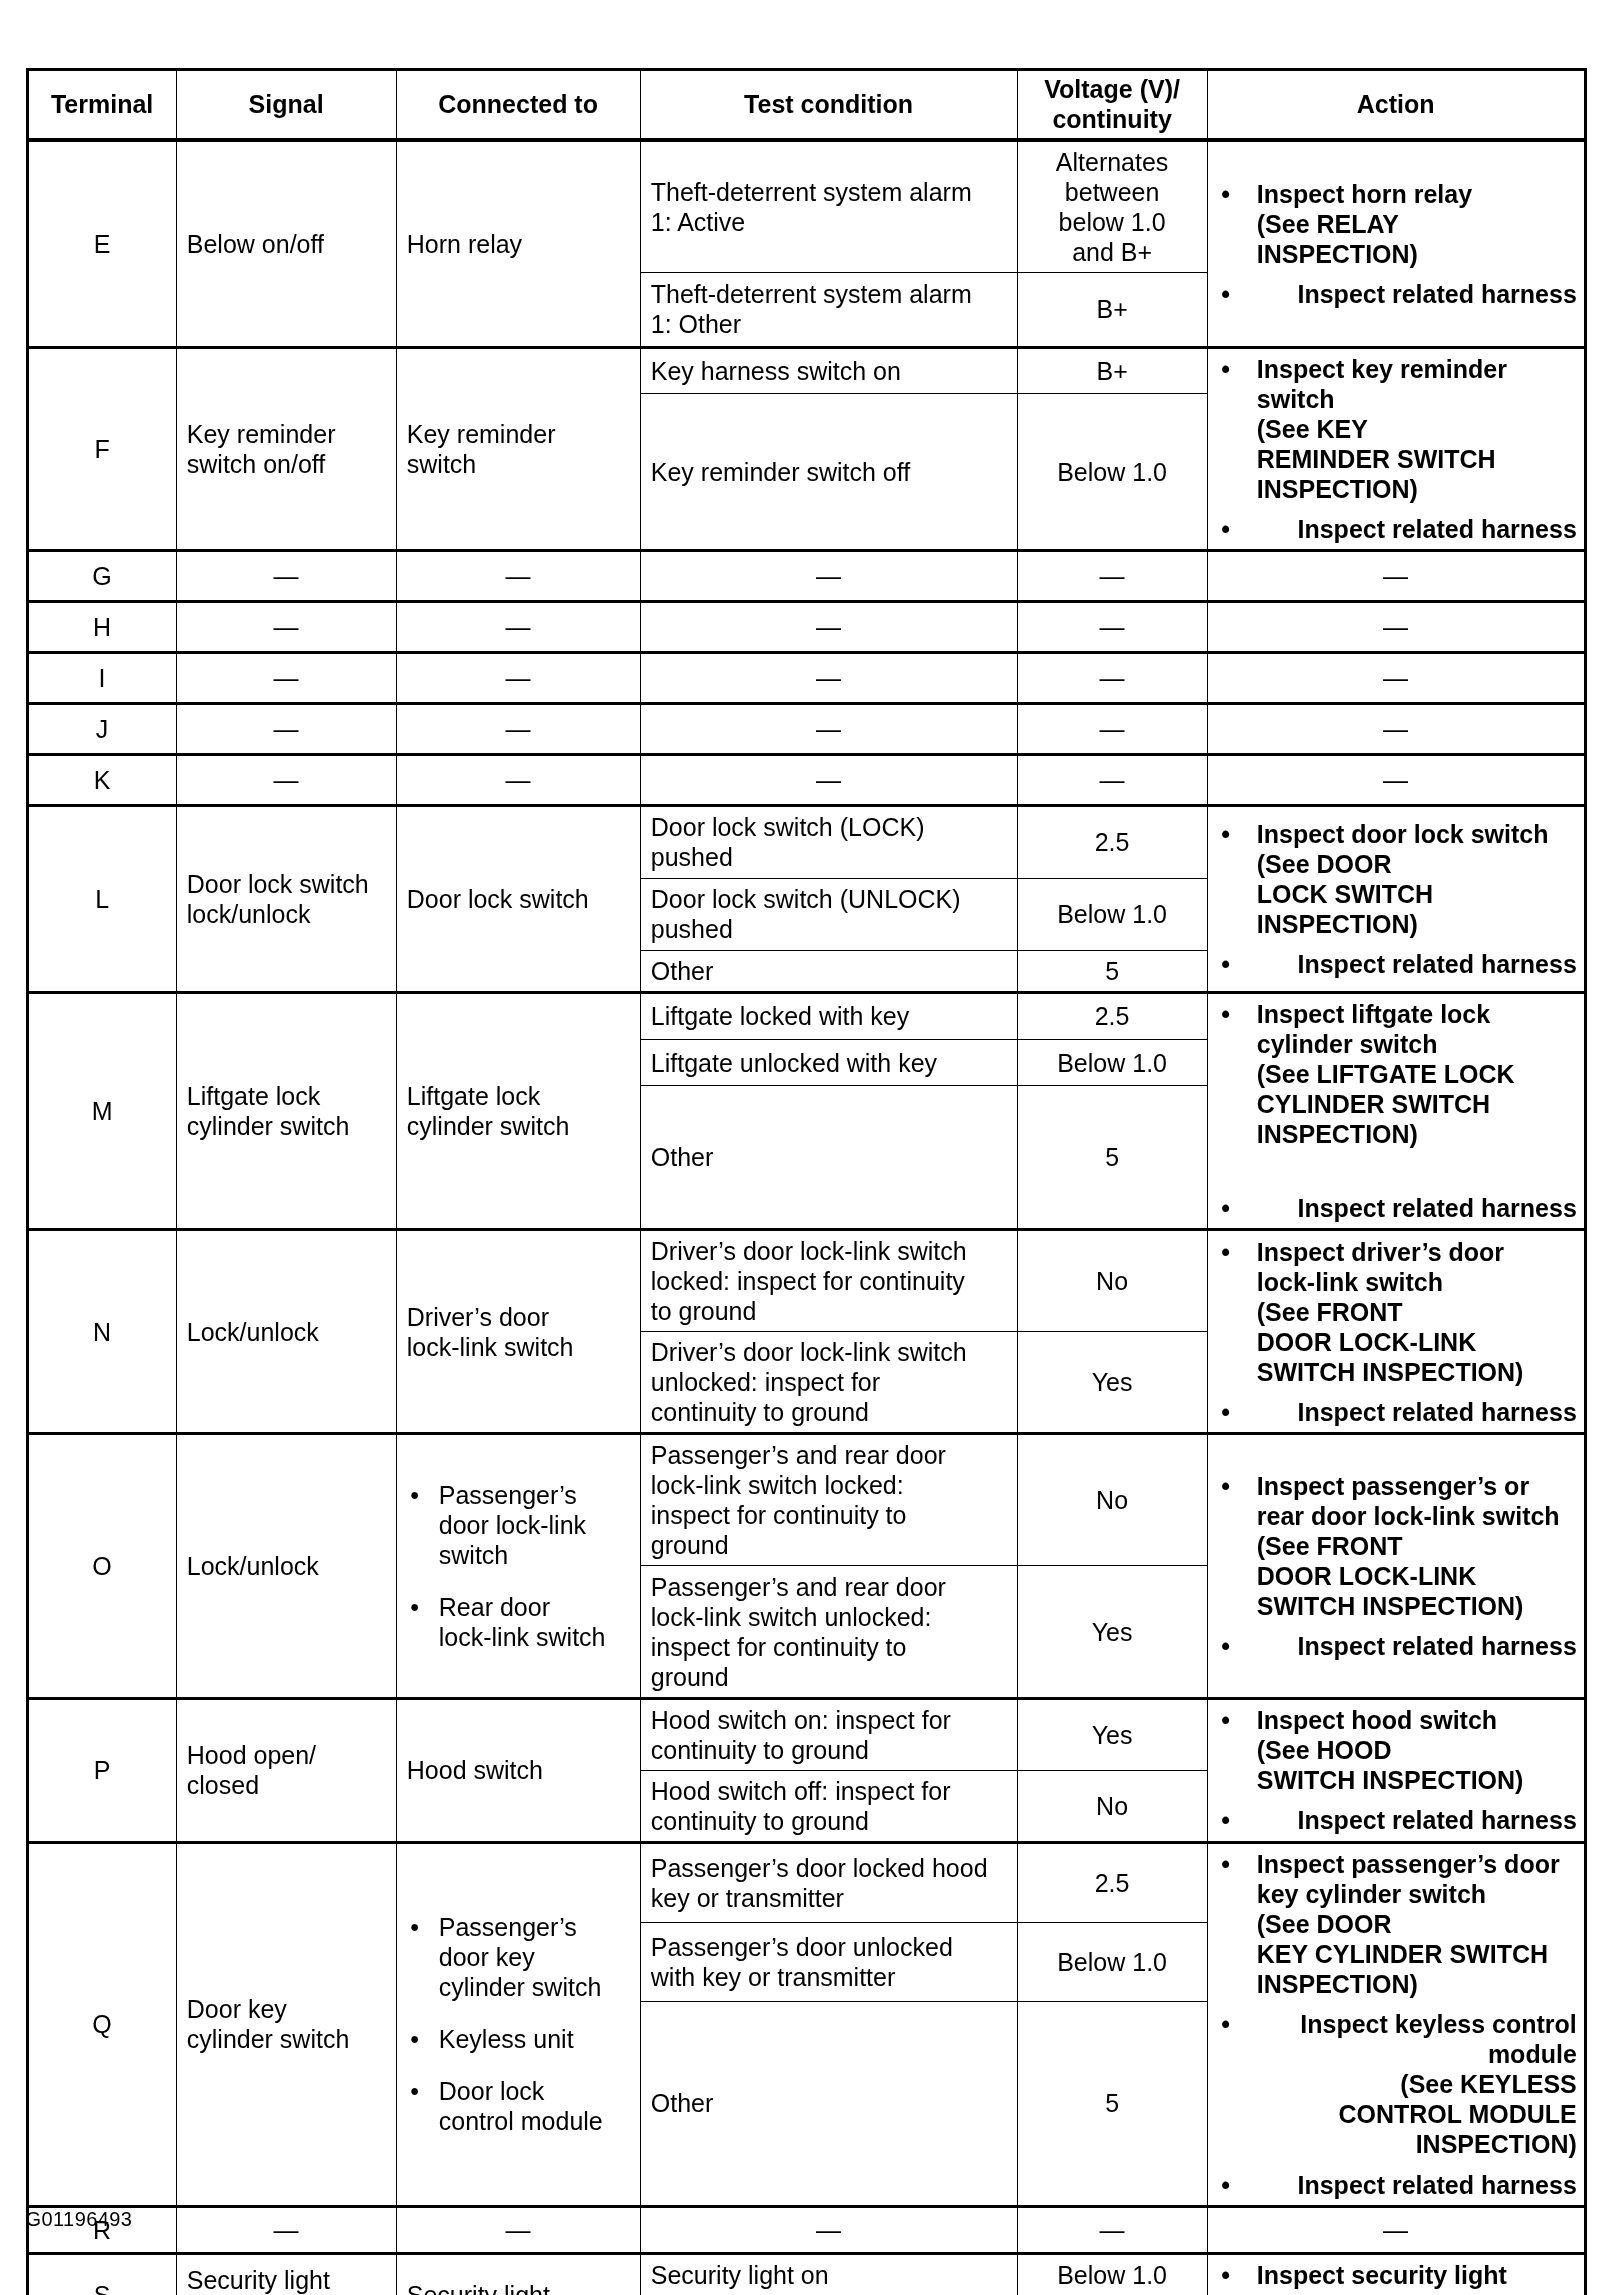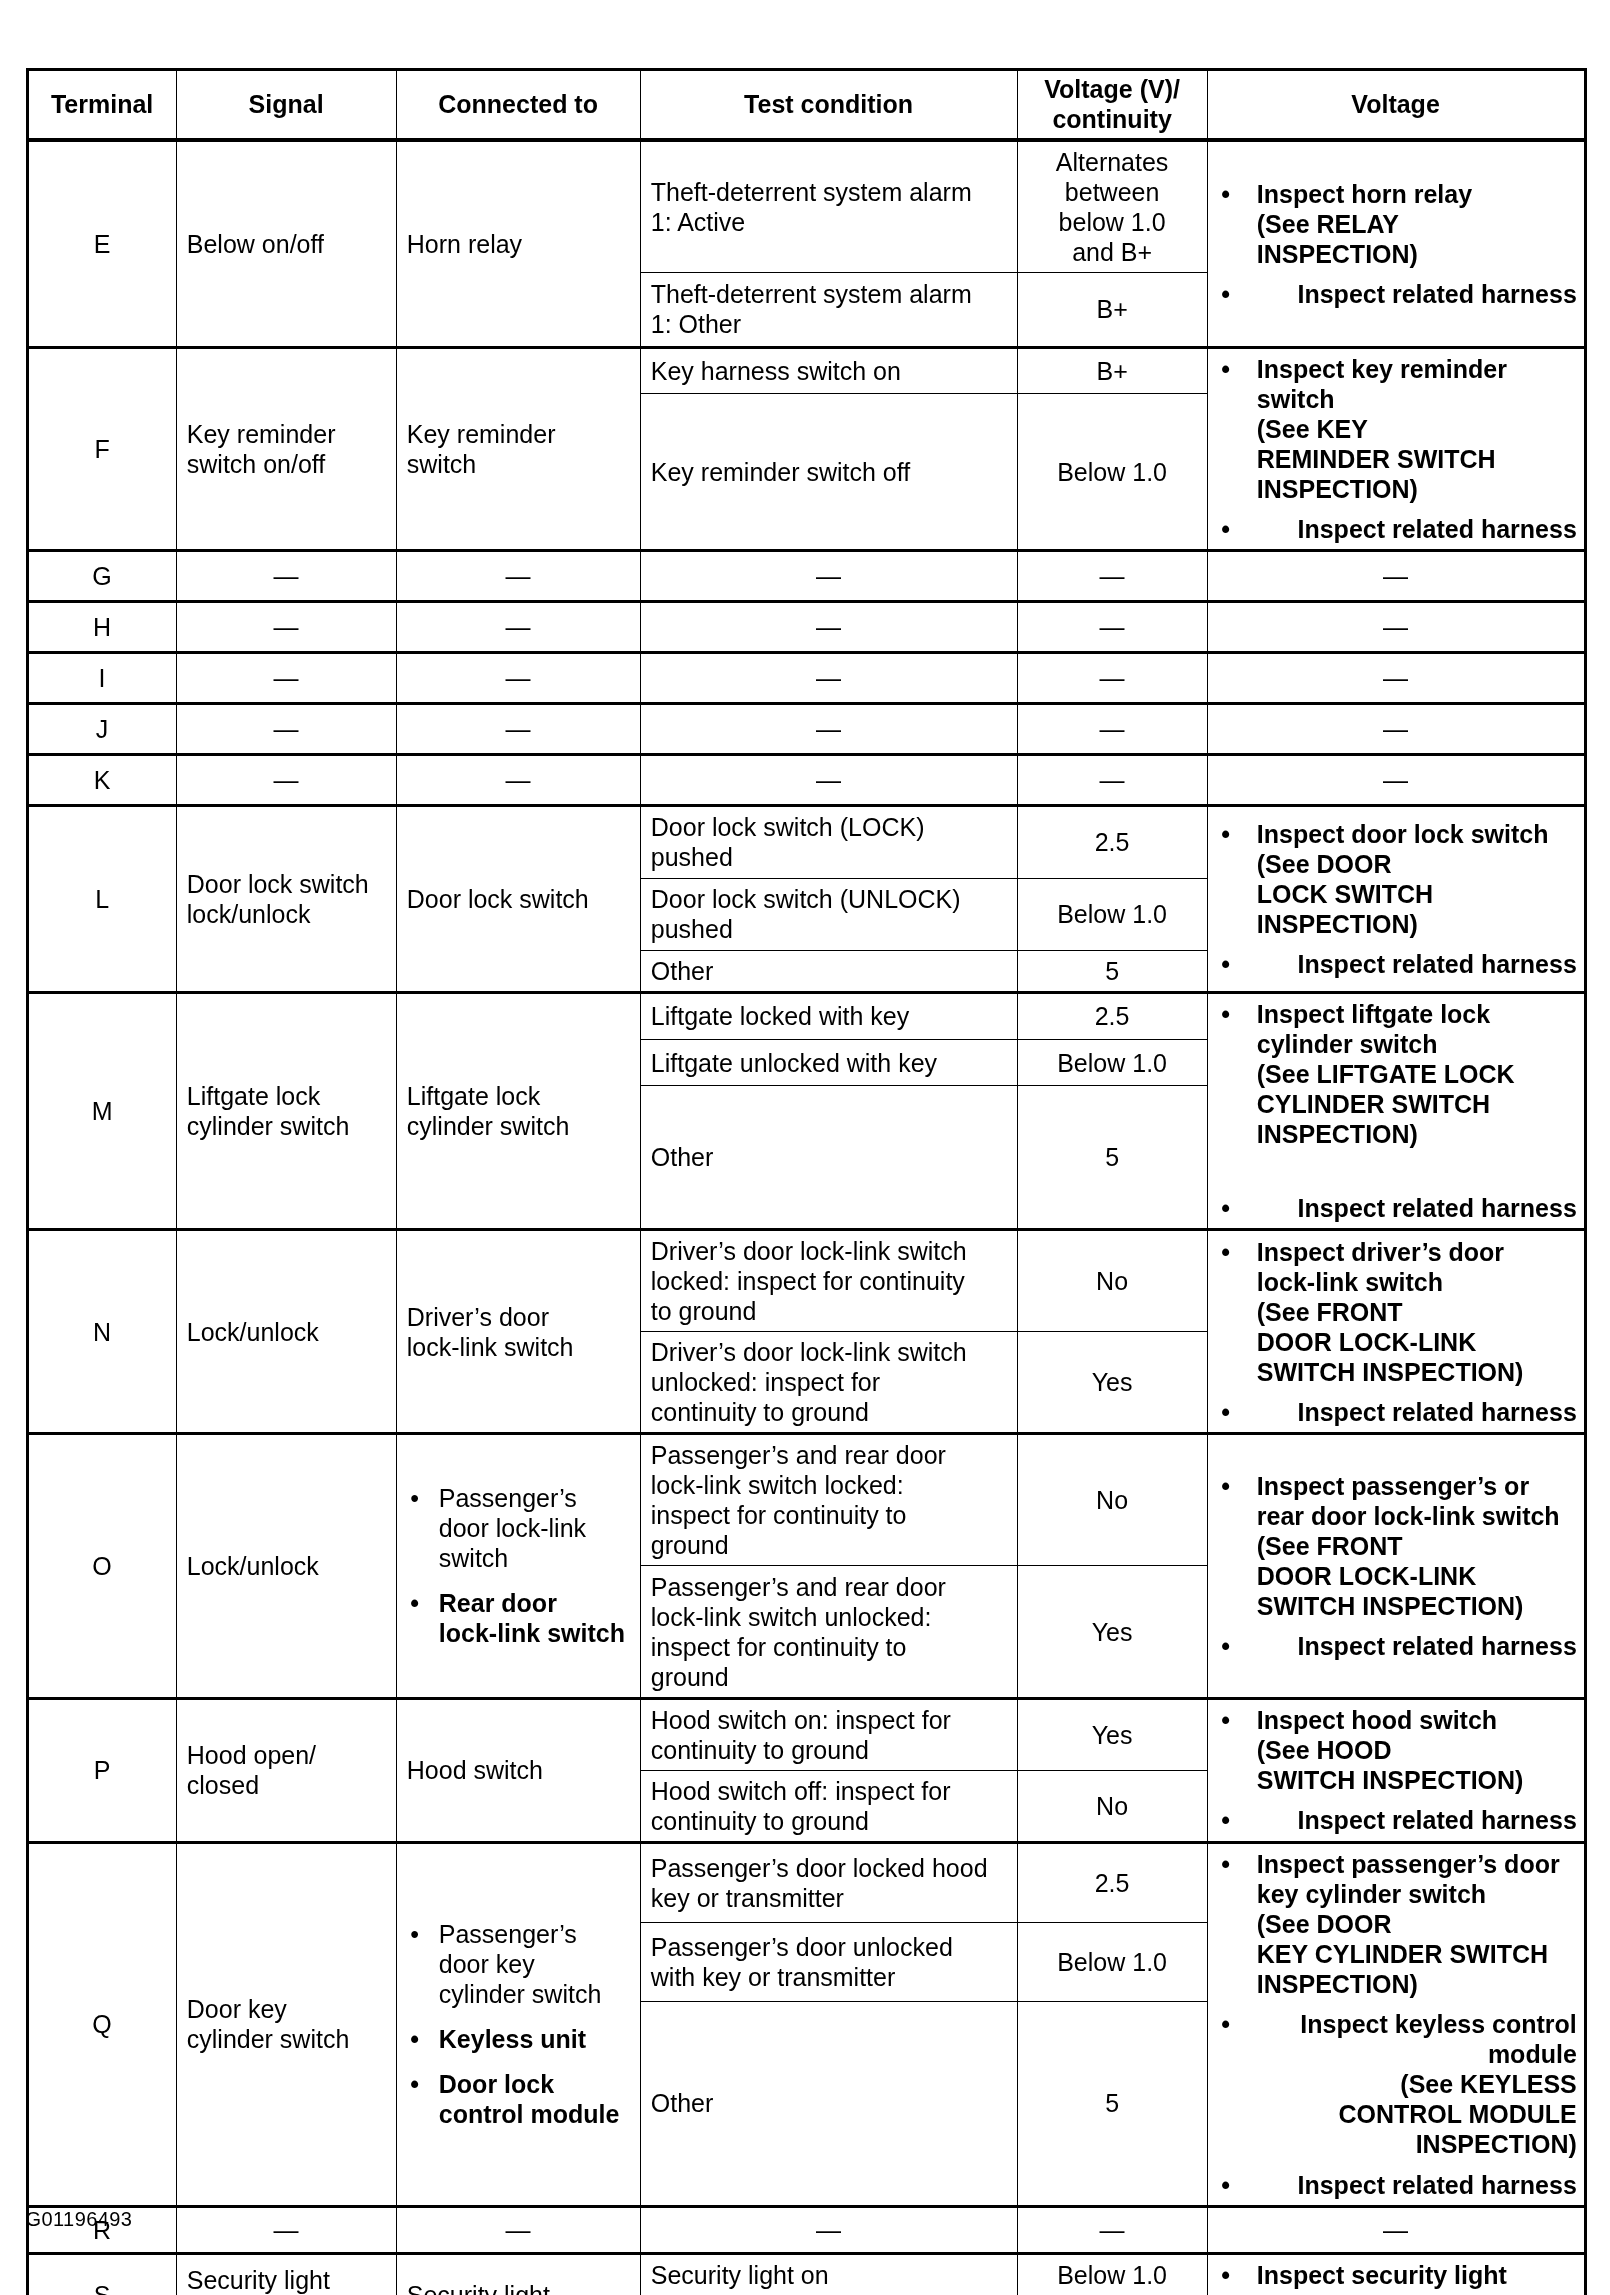--- a/index.html
+++ b/index.html
@@ -25,21 +25,21 @@
   tr.major > td { border-top:3.4px solid #000; }
   td.c { text-align:center; padding-left:1.7px; padding-right:1.7px; }
   td.pre { white-space:pre-line; }
 
   ul.blist { list-style:none; margin:0; padding:0; }
   ul.blist li { position:relative; white-space:pre-line; }
   ul.blist li::before { content:"•"; position:absolute; left:3.4px; top:0; }
   ul.action-list li { padding-left:39px;font-weight:bold; }
   ul.action-list li + li { margin-top:10.2px;text-align:right; }
   ul.conn-list li { padding-left:32px; }
-  ul.conn-list li + li { margin-top:15px;font-weight:bold; }
+  ul.conn-list li + li { margin-top:22px; }
   ul.gap-list li + li { margin-top:44px; }
 
   .figure-id {
     position:absolute; left:25.6px; top:2208px;
     font-size:20px; letter-spacing:0.4px;
   }
 </style>
 </head>
 <body>
 
@@ -55,21 +55,21 @@
         <col style="width:378px">
   </colgroup>
   <thead>
     <tr style="height:61px">
       <th>Terminal</th>
       <th>Signal</th>
       <th>Connected to</th>
       <th>Test condition</th>
       <th>Voltage (V)/
 continuity</th>
-      <th>Voltage</th>
+      <th>Action</th>
     </tr>
   </thead>
   <tbody>
 
     <tr class="major" style="height:128px">
       <td class="c" rowspan="2">E</td>
       <td class="pre" rowspan="2">Below on/off</td>
       <td class="pre" rowspan="2">Horn relay</td>
       <td class="pre">Theft-deterrent system alarm
 1: Active</td>

